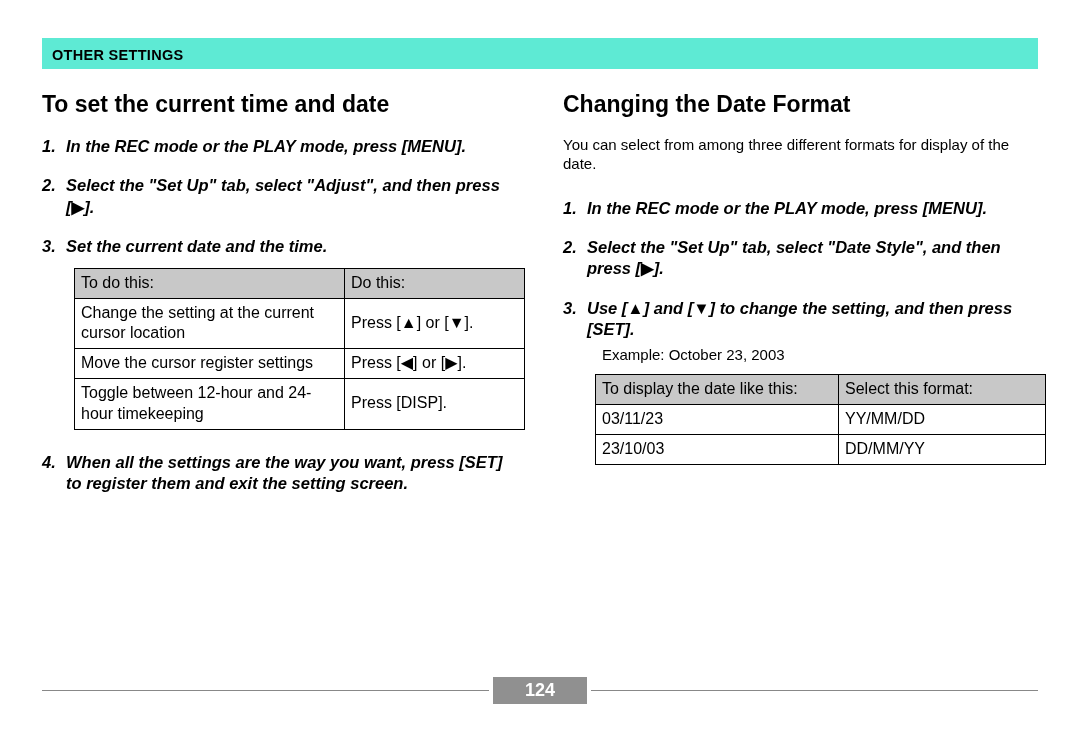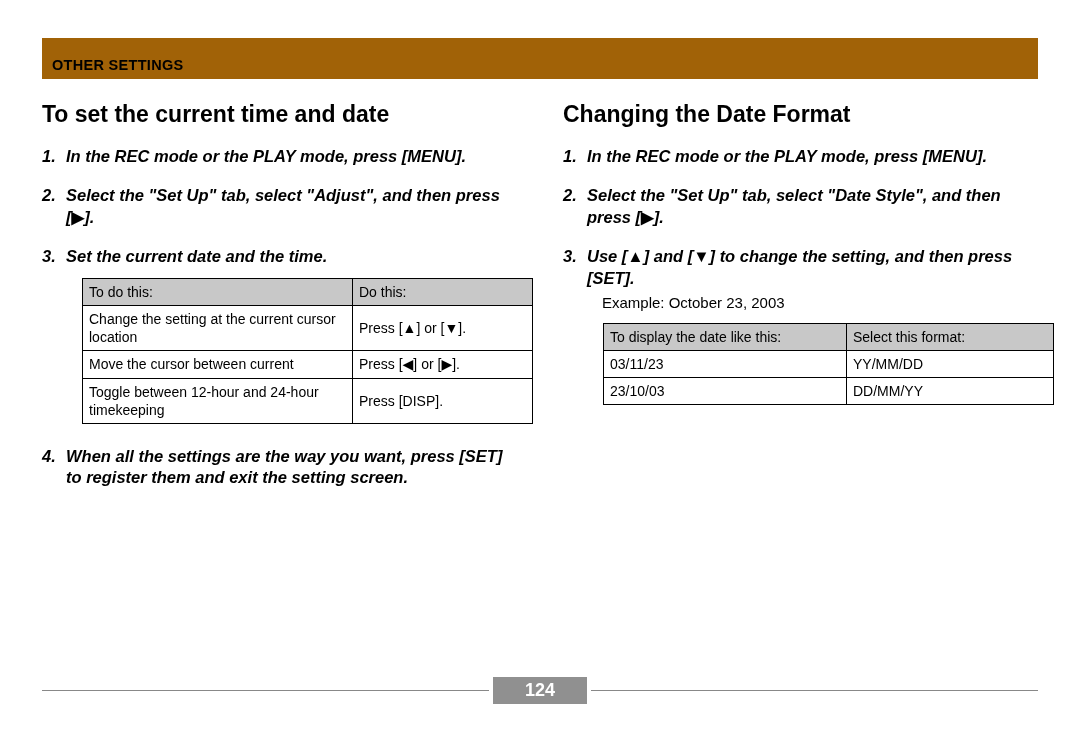--- a/index.html
+++ b/index.html
@@ -4,23 +4,23 @@
 <style>
   * { box-sizing: border-box; margin: 0; padding: 0; }
   html, body { width: 1080px; height: 730px; background: #fff; font-family: Arial, Helvetica, sans-serif; }
   .page {
     position: relative;
     width: 1080px;
     height: 730px;
     padding: 38px 42px 20px 42px;
   }
   .header-bar {
-    background: #a16207;
+    background: #5eead4;
     width: 100%;
-    padding: 18px 10px 5px 10px;
+    padding: 8px 10px 5px 10px;
   }
   .header-bar span {
     font-weight: 700;
     font-size: 14.5px;
     letter-spacing: 0.3px;
   }
   .cols {
     display: flex;
     gap: 46px;
     margin-top: 22px;
@@ -50,22 +50,22 @@
   ol.steps > li::before {
     content: counter(step) ".";
     position: absolute;
     left: 0;
     top: 0;
   }
   .tri { font-style: normal; font-family: Arial, sans-serif; }
   table {
     border-collapse: collapse;
     width: 100%;
-    margin: 10px 0 22px 16px;
-    font-size: 14px;
+    margin: 10px 0 22px 8px;
+    font-size: 16px;
   }
   th, td {
     border: 1px solid #000;
     padding: 4px 6px;
     text-align: left;
     font-weight: 400;
     vertical-align: middle;
   }
   th { background: #c8c8c8; font-weight: 400; }
   .tbl1 th:first-child, .tbl1 td:first-child { width: 60%; }
@@ -119,38 +119,39 @@
               <th>To do this:</th>
               <th>Do this:</th>
             </tr>
             <tr>
               <td>Change the setting at the current cursor location</td>
               <td>
                 <span>Press [</span><span class="tri">▲</span><span>] or [</span><span class="tri">▼</span><span>].</span>
               </td>
             </tr>
             <tr>
-              <td>Move the cursor between current</td>
+              <td>Move the cursor register settings</td>
               <td>
                 <span>Press [</span><span class="tri">◀</span><span>] or [</span><span class="tri">▶</span><span>].</span>
               </td>
             </tr>
             <tr>
               <td>Toggle between 12-hour and 24-hour timekeeping</td>
               <td>Press [DISP].</td>
             </tr>
           </tbody>
             </table>
         </li>
         <li>When all the settings are the way you want, press [SET] to register them and exit the setting screen.</li>
       </ol>
     </div>
 
     <div class="col">
       <div class="h1">Changing the Date Format</div>
+      <div class="intro">You can select from among three different formats for display of the date.</div>
 
       <ol class="steps">
         <li>In the REC mode or the PLAY mode, press [MENU].</li>
         <li>
           <span>Select the "Set Up" tab, select "Date Style", and then press [</span><span class="tri">▶</span><span>].</span>
         </li>
         <li>
           <span>Use [</span><span class="tri">▲</span><span>] and [</span><span class="tri">▼</span><span>] to change the setting, and then press [SET].</span>
           <div class="example">Example: October 23, 2003</div>
           <table class="tbl2" style="font-style:normal; font-weight:400;">

